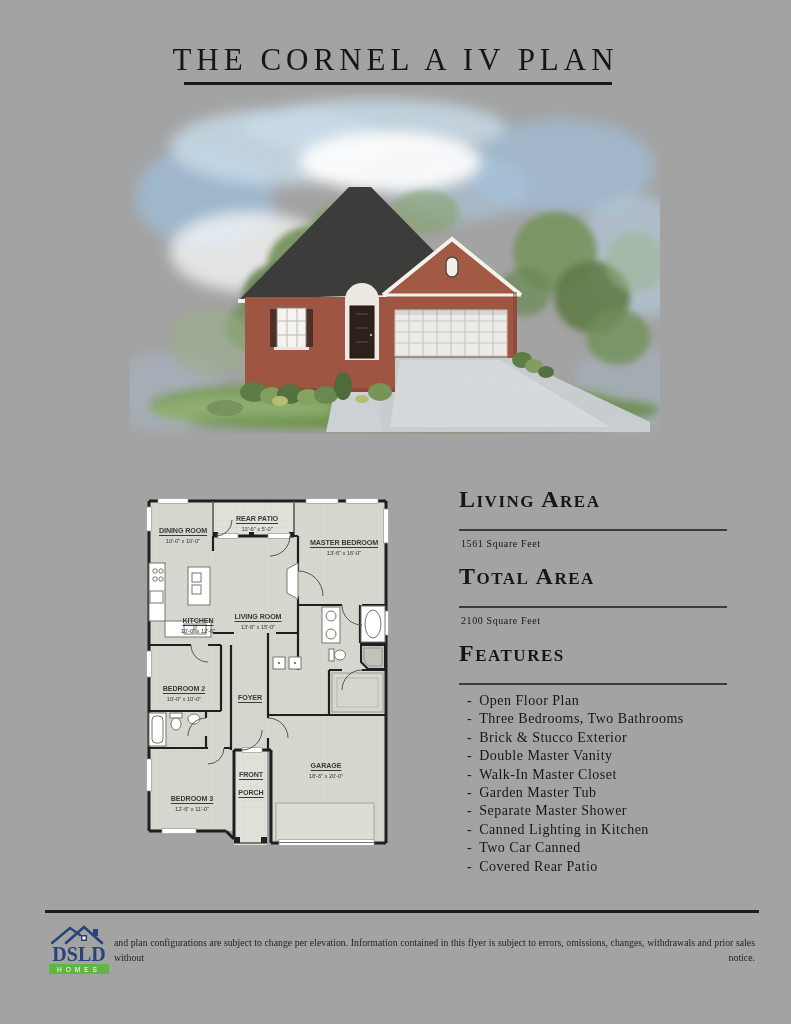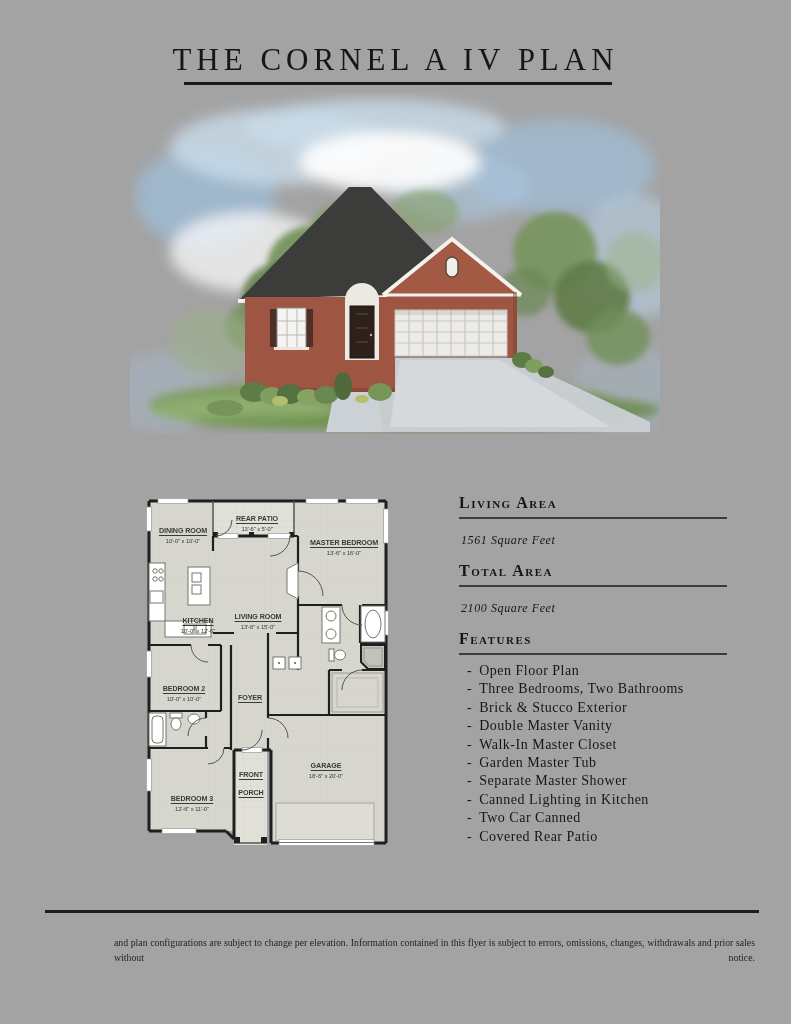--- a/index.html
+++ b/index.html
@@ -18,23 +18,23 @@
   .plan-wrap{position:absolute;left:146px;top:493px;width:244px;height:357px;}
   .plan-wrap svg{position:absolute;left:0;top:0;}
   .plan-label{position:absolute;text-align:center;font-family:"Liberation Sans",sans-serif;
               color:#3a3a3a;line-height:1.12;transform:scaleX(.94);transform-origin:center top;}
   .plan-label .nm{font-weight:bold;font-size:7.6px;text-decoration:underline;
                   text-underline-offset:1.5px;letter-spacing:-0.1px;}
   .plan-label .dm{display:block;font-size:6.2px;margin-top:1px;letter-spacing:-0.1px;font-weight:normal;}
 
   
   .specs{position:absolute;left:459px;top:486px;width:268px;color:#161616;}
-  .spec-h{font-variant:small-caps;font-weight:bold;font-size:16px;letter-spacing:1.5px;
-          border-bottom:2px solid #3c3c3c;padding-bottom:5px;margin:8px 0 7px 0;}
-  .spec-v{font-size:12px;margin:14px 2px 14px 2px;letter-spacing:.6px;font-style:italic;}
+  .spec-h{font-variant:small-caps;font-weight:bold;font-size:24px;letter-spacing:1.5px;
+          border-bottom:2px solid #3c3c3c;padding-bottom:16px;margin:0 0 7px 0;}
+  .spec-v{font-size:10px;margin:0 2px 14px 2px;letter-spacing:.6px;}
   .feat-list{list-style:none;margin:4px 0 0 0;padding:0 0 0 8px;}
   .feat-list li{display:flex;font-size:14px;line-height:18.4px;letter-spacing:.5px;}
   .feat-list .dash{margin-right:7px;}
 
   
   .footer-rule{position:absolute;top:910px;left:45px;width:714px;height:3px;background:#1d1d1d;}
   .logo-wrap{position:absolute;left:46px;top:922px;width:66px;height:54px;}
   .disclaimer{position:absolute;left:114px;top:935px;width:641px;font-size:9.8px;
               line-height:15.4px;color:#1f1f1f;}
   .disclaimer div{text-align:justify;text-align-last:justify;}
@@ -323,17 +323,31 @@
           <span>Two Car Canned</span>
         </li>
       <li>
           <span class="dash">-</span>
           <span>Covered Rear Patio</span>
         </li>
     </ul>
   </div>
 
   <div class="footer-rule"></div>
+  <div class="logo-wrap">
+    <svg width="66" height="54" viewBox="0 0 66 54">
+      <g>
+        <path d="M6,21 L24,6 L34,13" fill="none" stroke="#27427c" stroke-width="2.4" stroke-linecap="round"></path>
+        <path d="M20,21 L38,5 L56,21" fill="none" stroke="#27427c" stroke-width="2.6" stroke-linecap="round"></path>
+        <rect x="47" y="7" width="5" height="7" fill="#27427c"></rect>
+        <rect x="35" y="13" width="6" height="6" fill="#27427c"></rect>
+        <rect x="36.5" y="14.5" width="3" height="3" fill="#ffffff"></rect>
+      </g>
+      <text x="33" y="39" text-anchor="middle" font-family="Liberation Serif, serif" font-weight="bold" font-size="20" fill="#27427c">DSLD</text>
+      <rect x="3" y="42" width="60" height="10" fill="#66b345"></rect>
+      <text x="33" y="50" text-anchor="middle" font-family="Liberation Sans, sans-serif" font-size="6.5" letter-spacing="4" fill="#ffffff">HOMES</text>
+    </svg>
+  </div>
   <div class="disclaimer">
     <div>and plan configurations are subject to change per elevation. Information contained in this flyer is subject to errors, omissions, changes, withdrawals and prior sales without notice.</div>
   </div>
 
 </div>
 
 </body></html>

